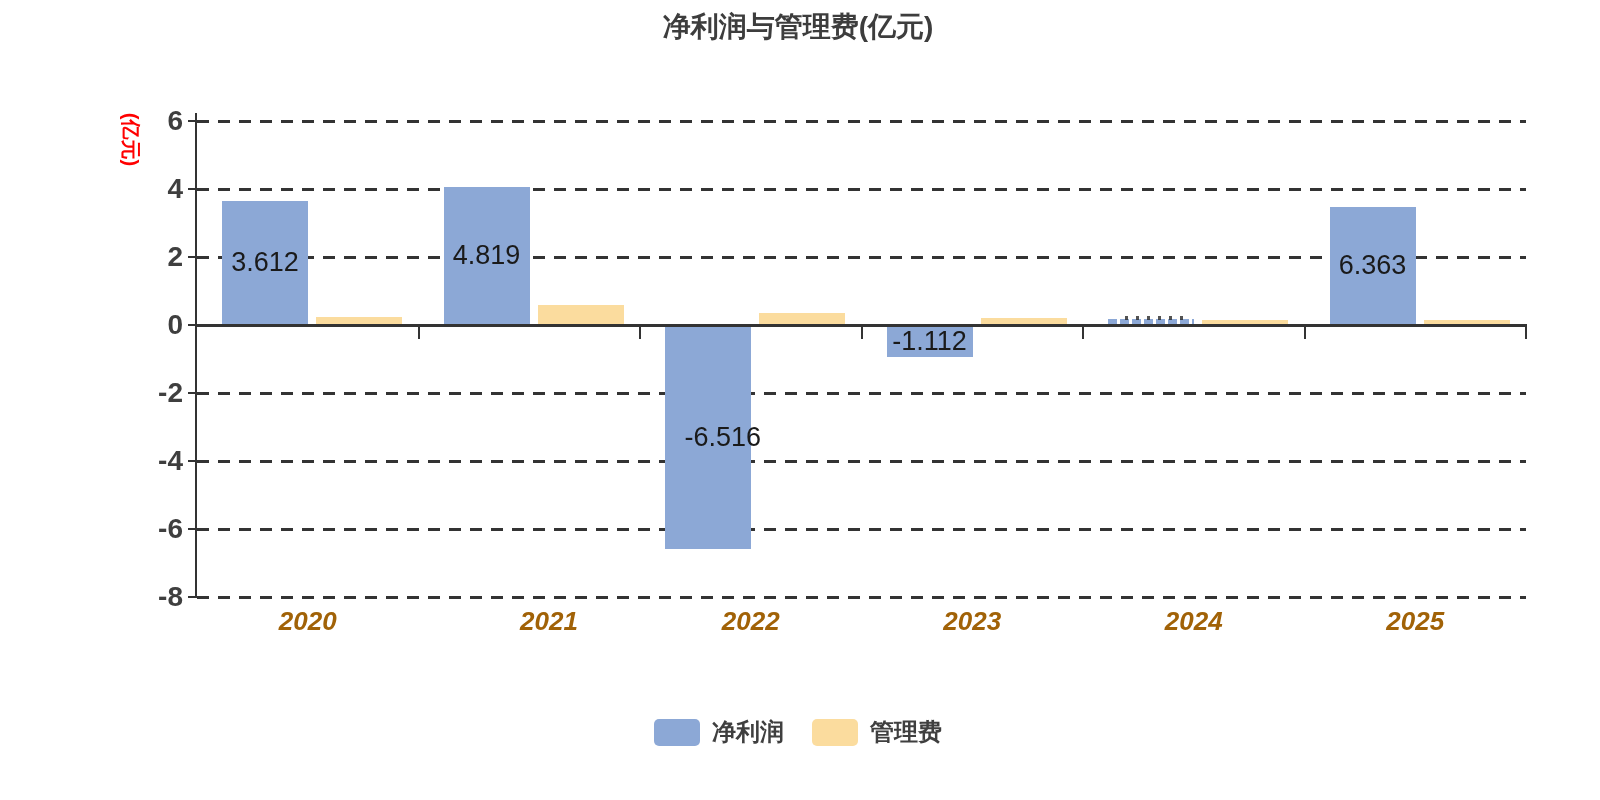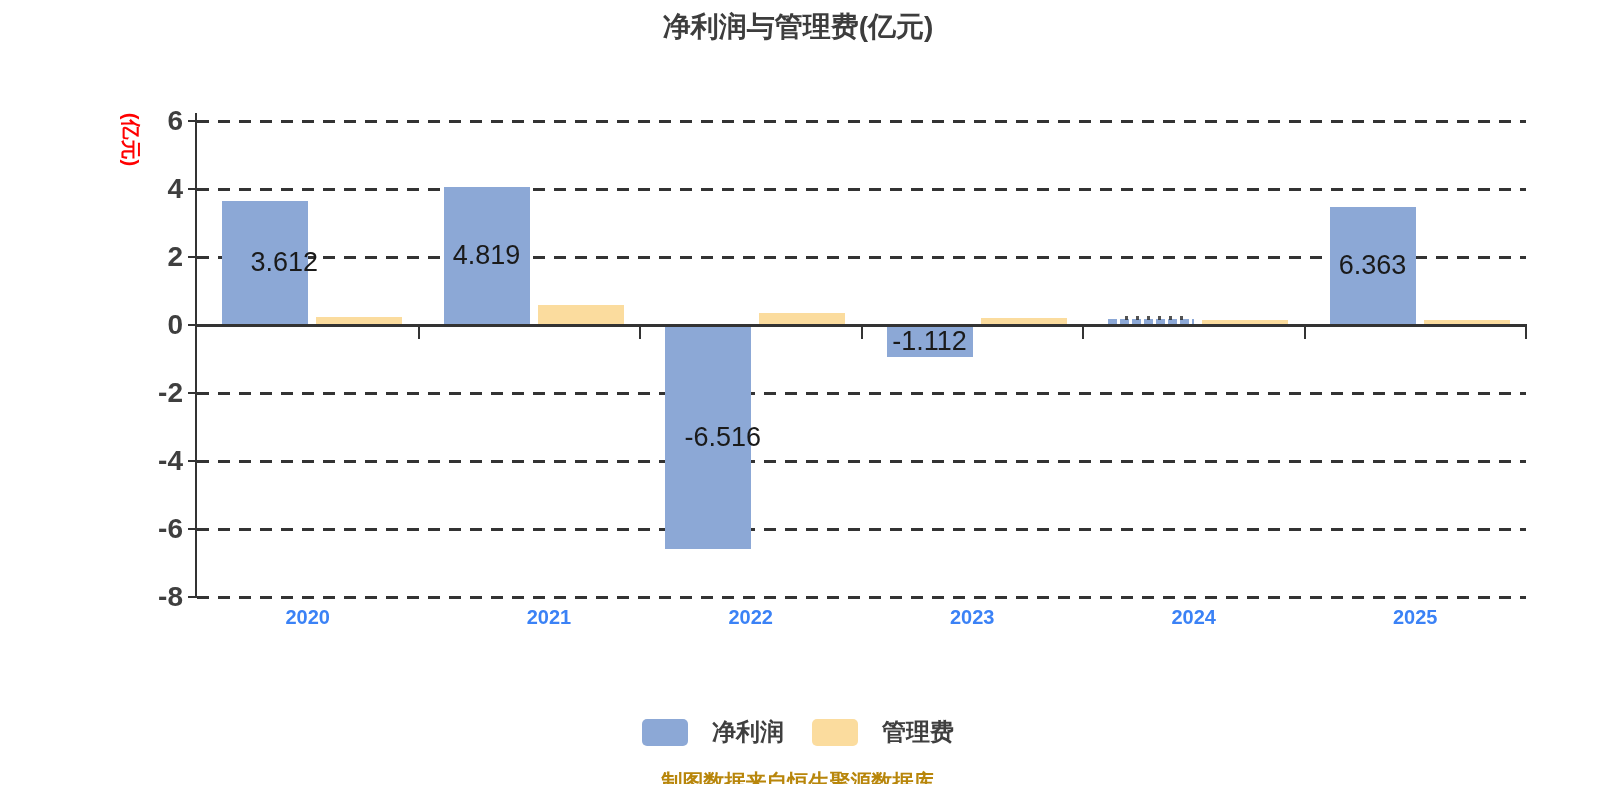--- a/index.html
+++ b/index.html
@@ -6,27 +6,27 @@
   #stage{position:relative;width:1600px;height:784px;background:#ffffff;overflow:hidden;
          font-family:"Liberation Sans","DejaVu Sans",sans-serif;}
   .abs{position:absolute;}
   #chart-title{left:0;top:8px;width:1596px;text-align:center;font-size:28px;font-weight:bold;color:#3d3d3d;}
   #y-axis-name{left:96px;top:126px;width:68px;text-align:center;font-size:20px;font-weight:600;color:#ff0000;
                transform:rotate(90deg);transform-origin:center;}
   .gridline{height:3px;background:repeating-linear-gradient(to right,#333 0 12px,rgba(0,0,0,0) 12px 21px);}
   .y-tick{width:9px;height:2px;background:#333;}
   .x-tick{width:2px;height:13px;background:#333;}
   .y-tick-label{width:60px;text-align:right;font-size:28px;font-weight:bold;color:#3f3f3f;line-height:28px;}
-  .x-tick-label{width:120px;text-align:center;font-size:20px;font-weight:600;color:#3b82f6;}
+  .x-tick-label{width:120px;text-align:center;font-size:26px;font-weight:600;color:#a16207;font-style:italic;}
   .bar{position:absolute;}
   .bar-label{position:absolute;text-align:center;font-size:27px;color:#1a1a1a;white-space:nowrap;}
   .dashed-blue{background:repeating-linear-gradient(to right,#8CA8D6 0 9px,rgba(0,0,0,0) 9px 12px) !important;}
   .smudge{background:repeating-linear-gradient(to right,rgba(40,40,40,.8) 0 3px,rgba(0,0,0,0) 3px 11px);}
   #legend{left:0;top:716px;width:1596px;display:flex;justify-content:center;align-items:center;gap:28px;}
-  .legend-item{display:flex;align-items:center;gap:24px;}
+  .legend-item{display:flex;align-items:center;gap:12px;}
   .legend-swatch{width:46px;height:27px;border-radius:5px;}
   .legend-label{font-size:24px;font-weight:600;color:#3f3f3f;}
   #footer-note{left:0;top:768px;width:1596px;text-align:center;font-size:21px;font-weight:bold;color:#B8860B;}
 </style>
 </head>
 <body>
 
 <div id="stage">
   <div class="abs" id="chart-title">净利润与管理费(亿元)</div>
   <div class="abs" id="y-axis-name">(亿元)</div>
@@ -62,21 +62,21 @@
       <div class="abs x-tick" style="left: 1082px; top: 326px;"></div>
       <div class="abs x-tick" style="left: 1303.5px; top: 326px;"></div>
       <div class="abs x-tick" style="left: 1525px; top: 326px;"></div>
       <div class="abs x-tick-label" style="left: 247.75px; top: 606px;">2020</div>
       <div class="abs x-tick-label" style="left: 489px; top: 606px;">2021</div>
       <div class="abs x-tick-label" style="left: 690.75px; top: 606px;">2022</div>
       <div class="abs x-tick-label" style="left: 912.25px; top: 606px;">2023</div>
       <div class="abs x-tick-label" style="left: 1133.75px; top: 606px;">2024</div>
       <div class="abs x-tick-label" style="left: 1355.25px; top: 606px;">2025</div>
       <div class="abs bar" style="left: 222px; top: 201.192px; width: 86px; height: 122.808px; background: rgb(140, 168, 214);"></div>
-      <div class="abs bar-label" style="left: 212px; top: 246.596px; width: 106px; text-align: right;">3.612</div>
+      <div class="abs bar-label" style="left: 212px; top: 246.596px; width: 106px;">3.612</div>
       <div class="abs bar" style="left: 443.5px; top: 187.082px; width: 86px; height: 136.918px; background: rgb(140, 168, 214);"></div>
       <div class="abs bar-label" style="left: 433.5px; top: 239.541px; width: 106px;">4.819</div>
       <div class="abs bar" style="left: 665px; top: 327px; width: 86px; height: 221.544px; background: rgb(140, 168, 214);"></div>
       <div class="abs bar-label" style="left: 655px; top: 421.772px; width: 106px; text-align: right;">-6.516</div>
       <div class="abs bar" style="left: 886.5px; top: 327px; width: 86px; height: 30.362px; background: rgb(140, 168, 214);"></div>
       <div class="abs bar-label" style="left: 876.5px; top: 326.181px; width: 106px;">-1.112</div>
       <div class="abs bar dashed-blue" style="left: 1108px; top: 319px; width: 86px; height: 5px;"></div>
       <div class="abs smudge" style="left: 1125px; top: 316px; width: 62px; height: 4px;"></div>
       <div class="abs bar" style="left: 1329.5px; top: 207.482px; width: 86px; height: 116.518px; background: rgb(140, 168, 214);"></div>
       <div class="abs bar-label" style="left: 1319.5px; top: 249.741px; width: 106px;">6.363</div>
@@ -90,14 +90,13 @@
   <div class="abs" id="legend">
     <div class="legend-item">
       <span class="legend-swatch" style="background:#8CA8D6;"></span>
       <span class="legend-label">净利润</span>
     </div>
     <div class="legend-item">
       <span class="legend-swatch" style="background:#FBDC9E;"></span>
       <span class="legend-label">管理费</span>
     </div>
   </div>
-  <div class="abs" id="footer-note">制图数据来自恒生聚源数据库</div>
 </div>
 
 </body></html>

